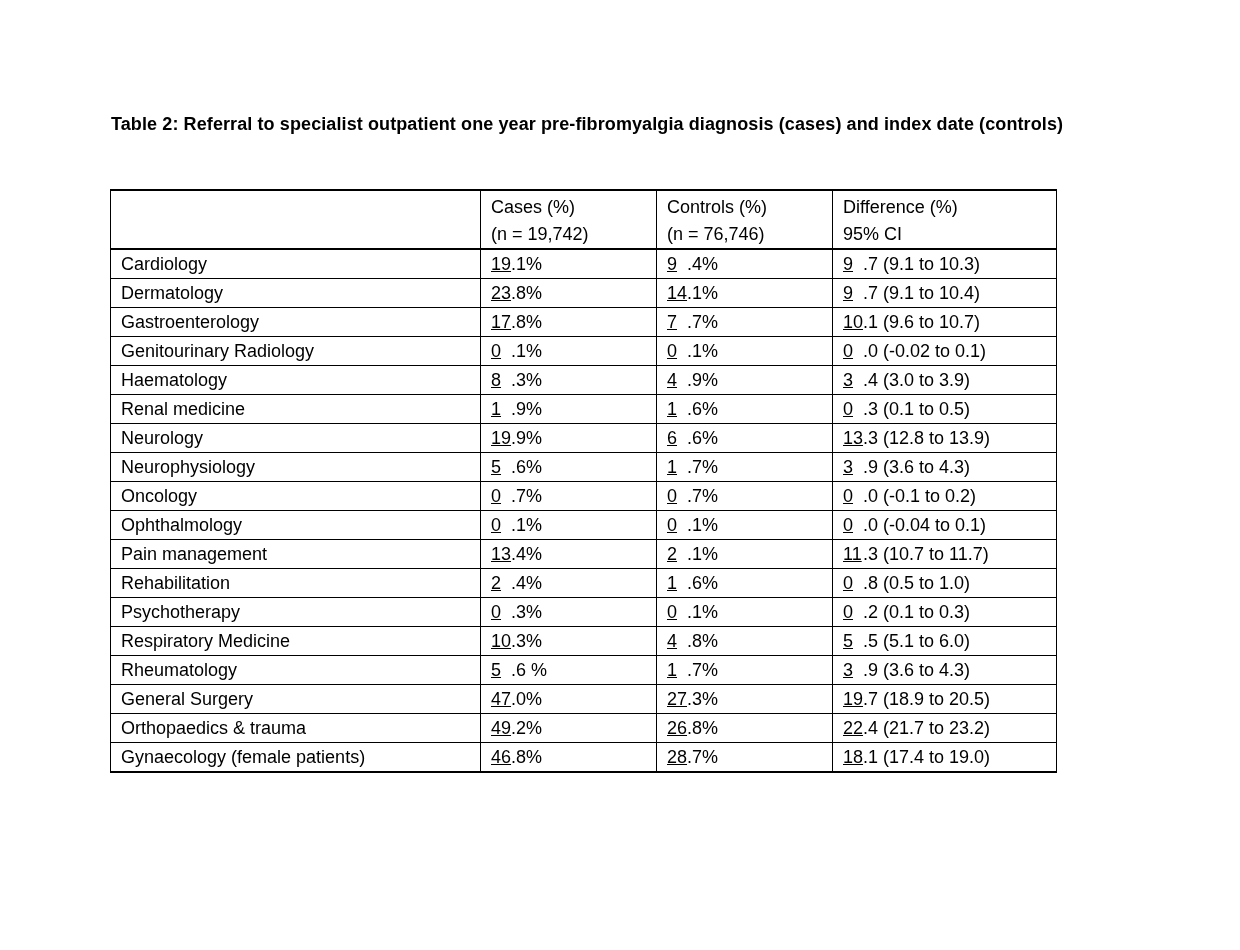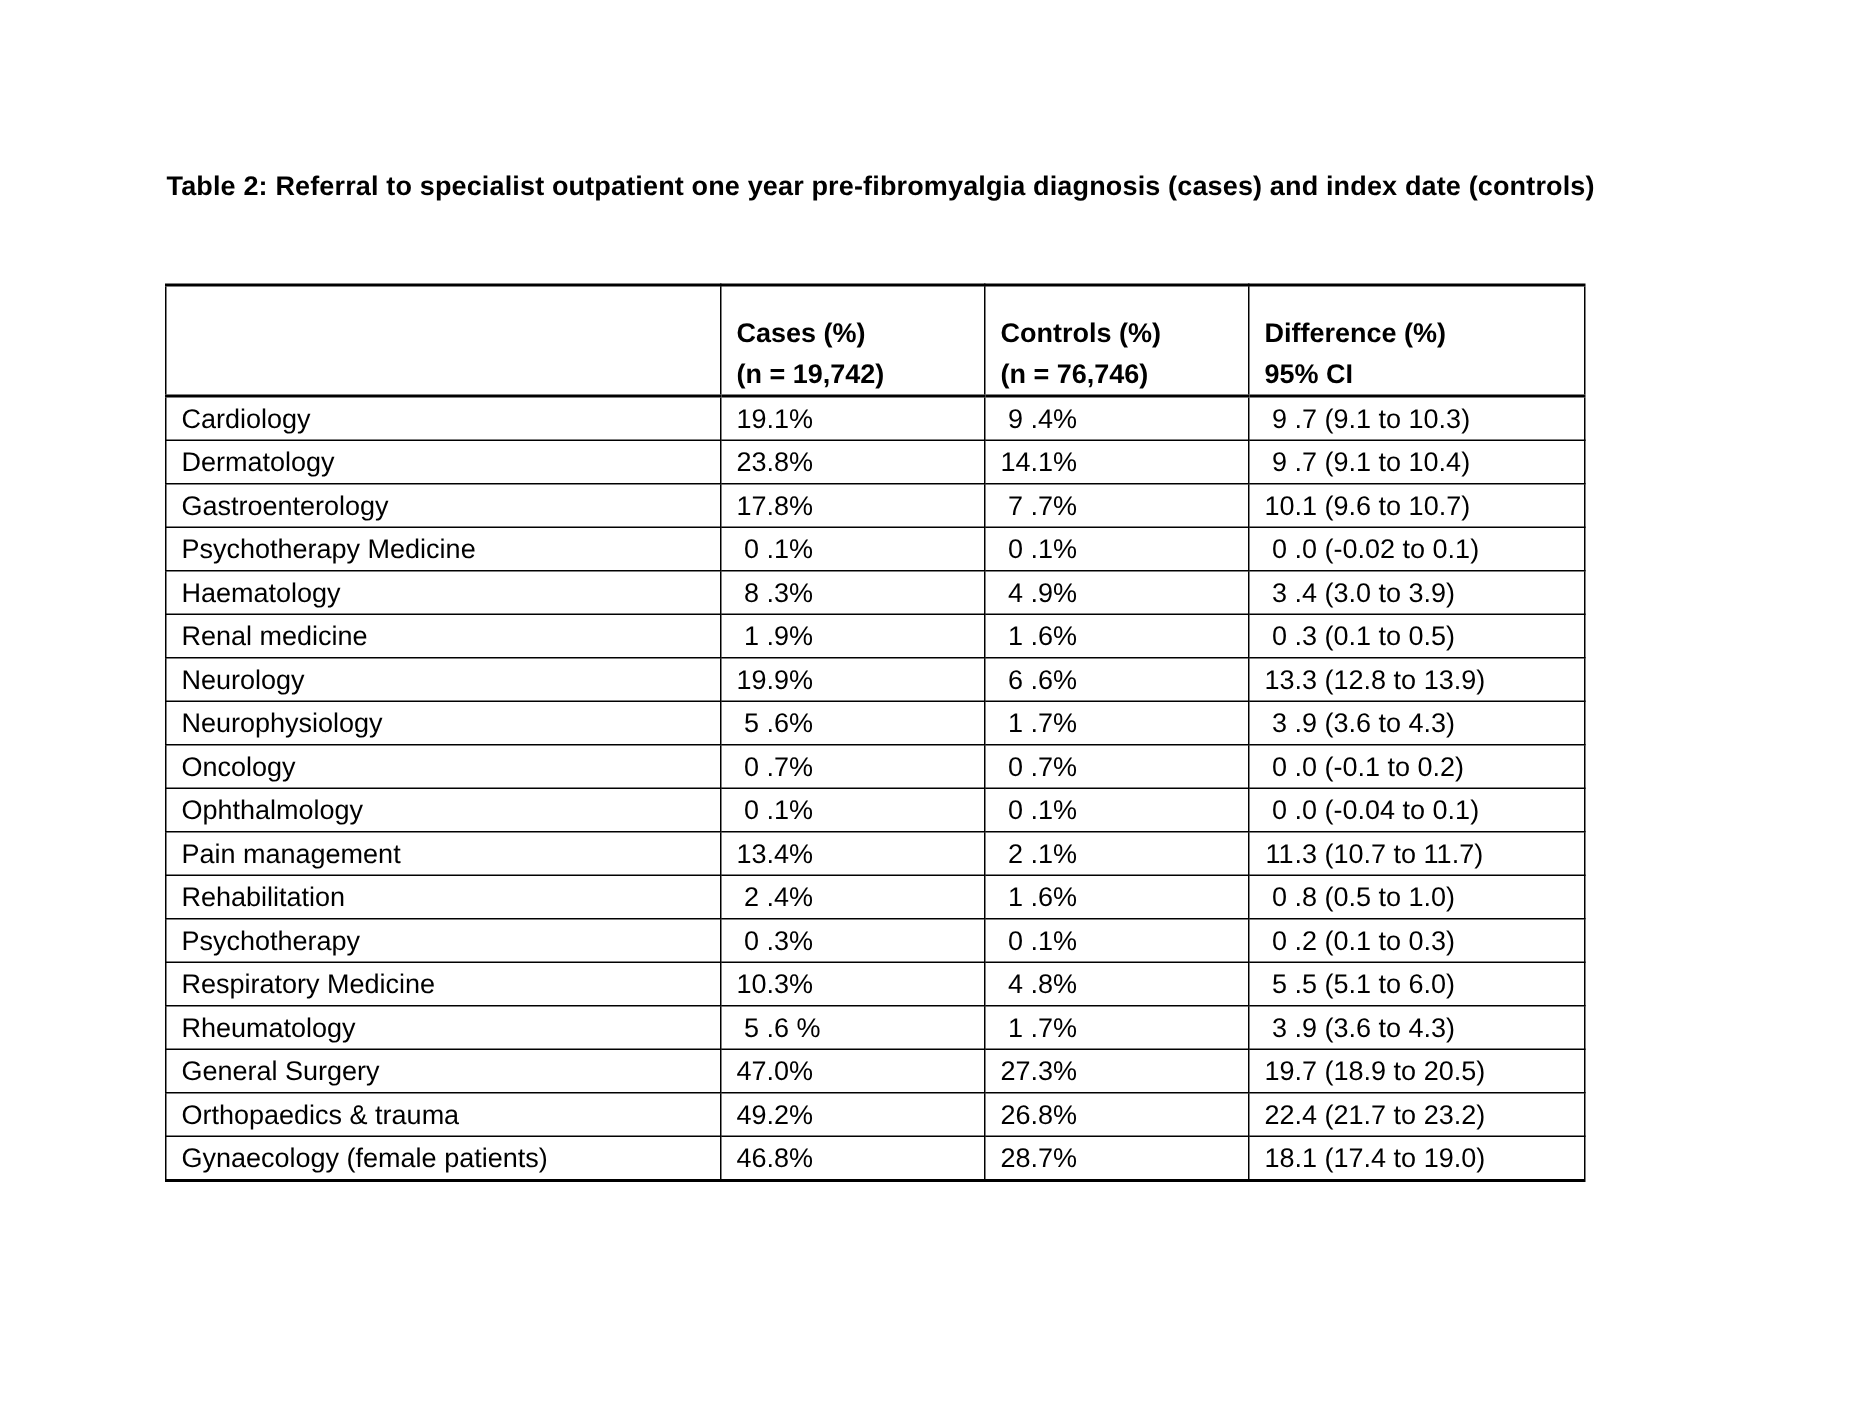--- a/index.html
+++ b/index.html
@@ -44,36 +44,37 @@
     border: 1px solid #000;
     padding: 0 4px 0 10px;
     font-size: 18px;
     text-align: left;
     overflow: hidden;
     white-space: nowrap;
   }
   thead th {
     height: 54px;
     vertical-align: top;
-    padding-top: 18px;
+    padding-top: 3px;
     border-bottom-width: 2px;
-    font-weight: bold;
+    font-weight: normal;
     margin-top: 36px;
   }
   thead th div { line-height: 27px; }
   tbody td {
     height: 28px;
     line-height: 28px;
     vertical-align: middle;
   }
   
   .int {
     display: inline-block;
     min-width: 2ch;
-    text-align: center;
+    text-align: left;
+    text-decoration: underline;
   }
 </style>
 </head>
 <body>
 
 <div class="page">
 
   <div class="caption">Table 2: Referral to specialist outpatient one year pre-fibromyalgia diagnosis (cases) and index date (controls)</div>
 
   <table class="referral">
@@ -113,21 +114,21 @@
         <td><span class="int">14</span>.1%</td>
         <td><span class="int">9</span>.7 (9.1 to 10.4)</td>
       </tr>
       <tr>
         <td>Gastroenterology</td>
         <td><span class="int">17</span>.8%</td>
         <td><span class="int">7</span>.7%</td>
         <td><span class="int">10</span>.1 (9.6 to 10.7)</td>
       </tr>
       <tr>
-        <td>Psychotherapy Medicine</td>
+        <td>Genitourinary Radiology</td>
         <td><span class="int">0</span>.1%</td>
         <td><span class="int">0</span>.1%</td>
         <td><span class="int">0</span>.0 (-0.02 to 0.1)</td>
       </tr>
       <tr>
         <td>Haematology</td>
         <td><span class="int">8</span>.3%</td>
         <td><span class="int">4</span>.9%</td>
         <td><span class="int">3</span>.4 (3.0 to 3.9)</td>
       </tr>

